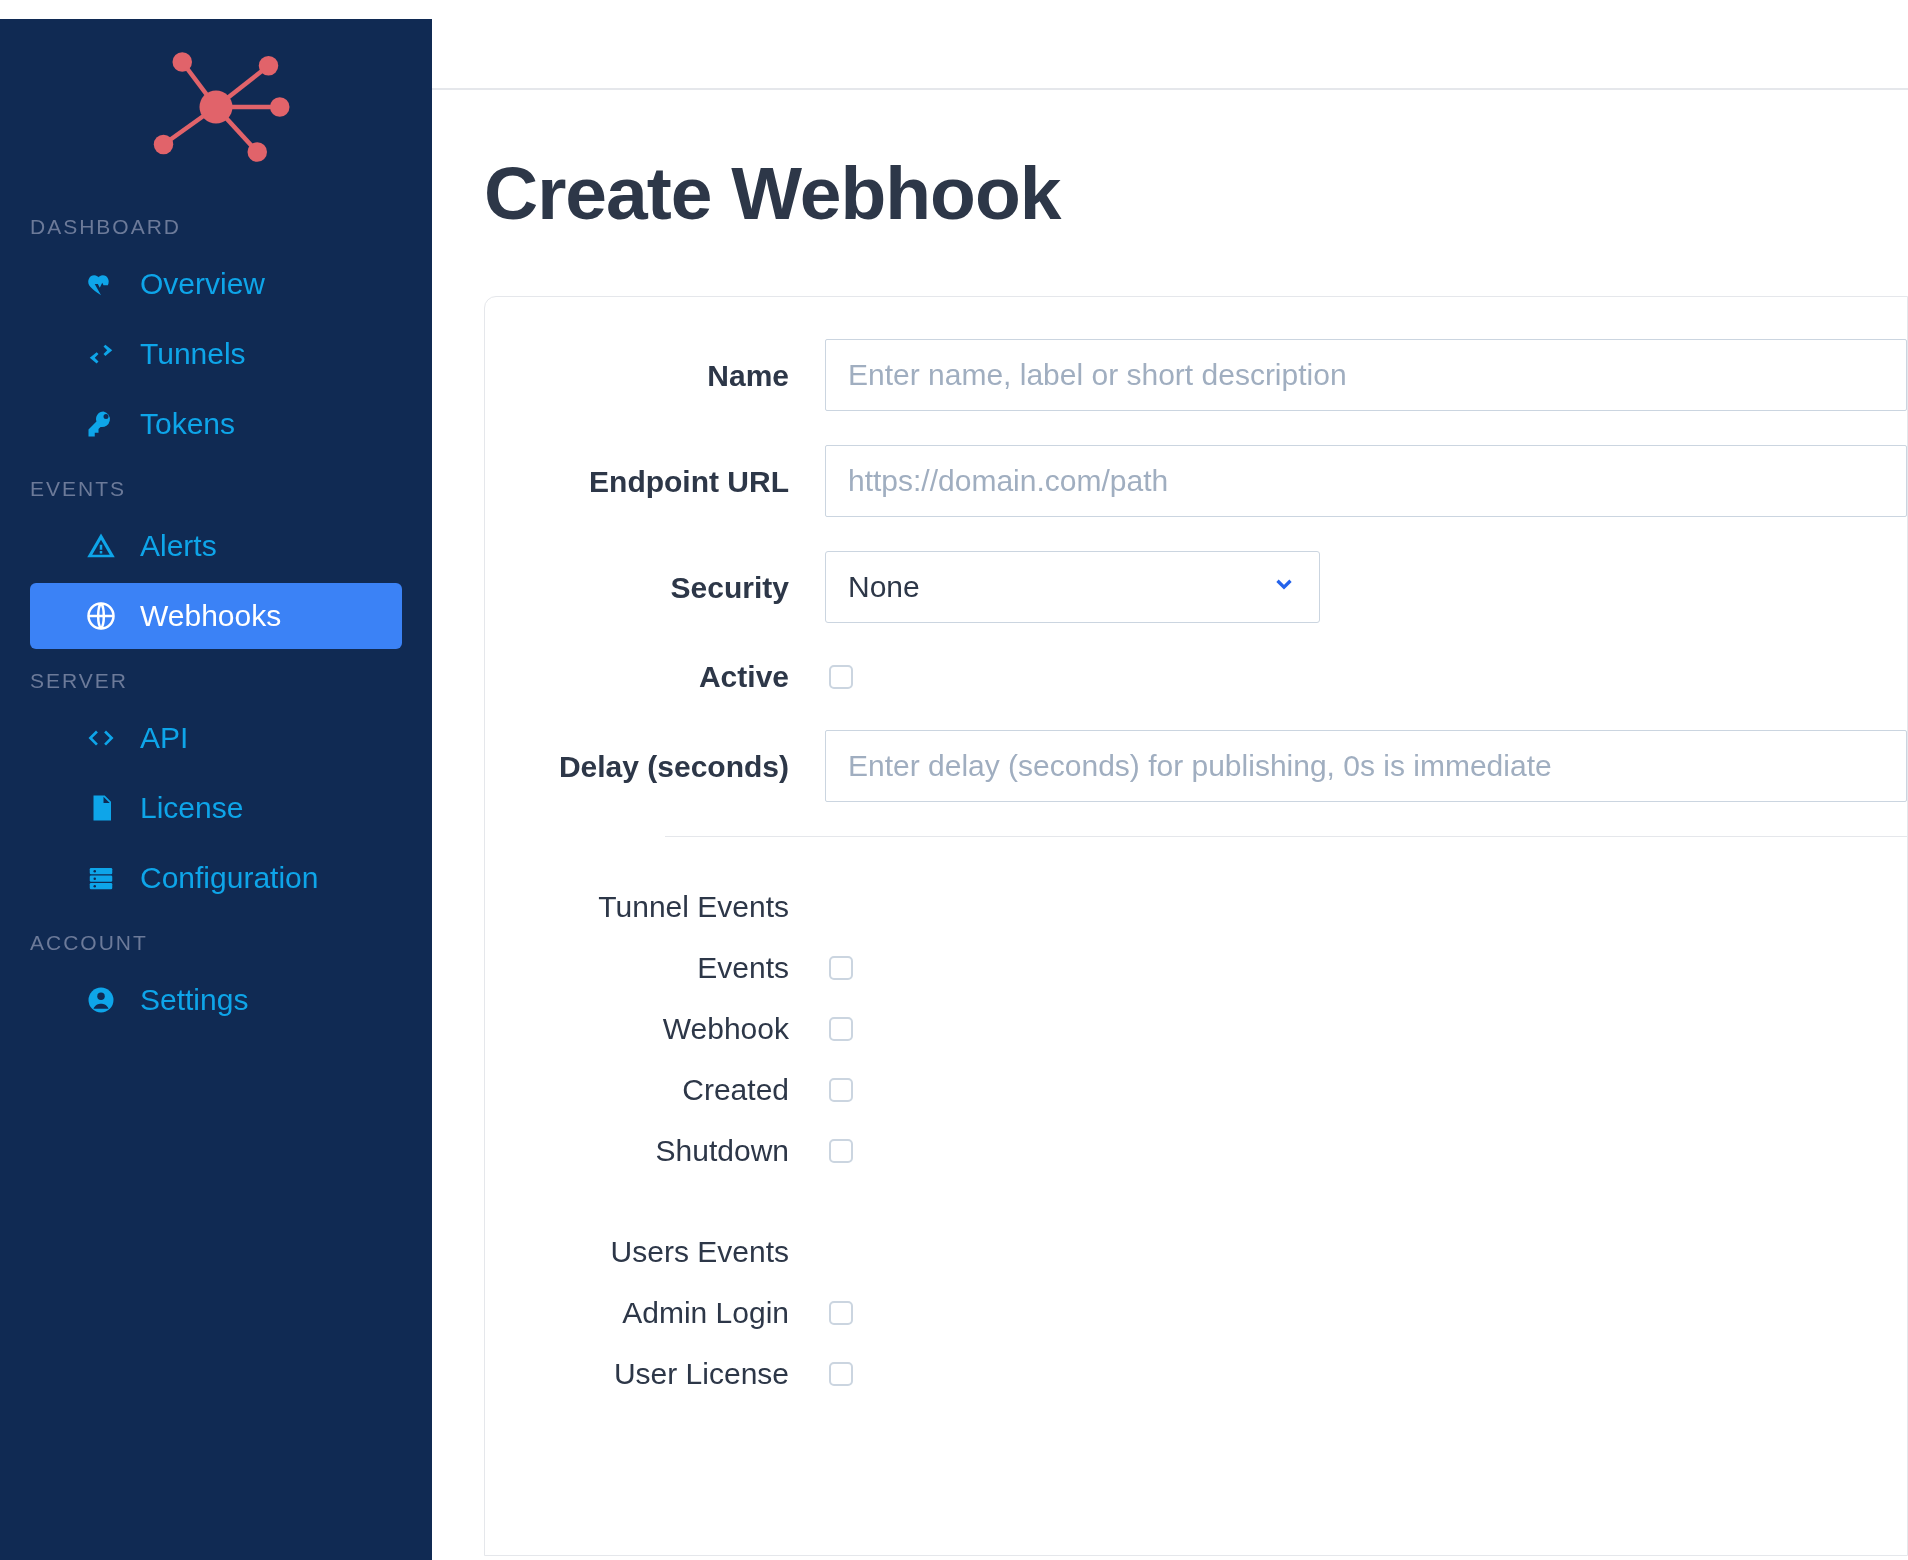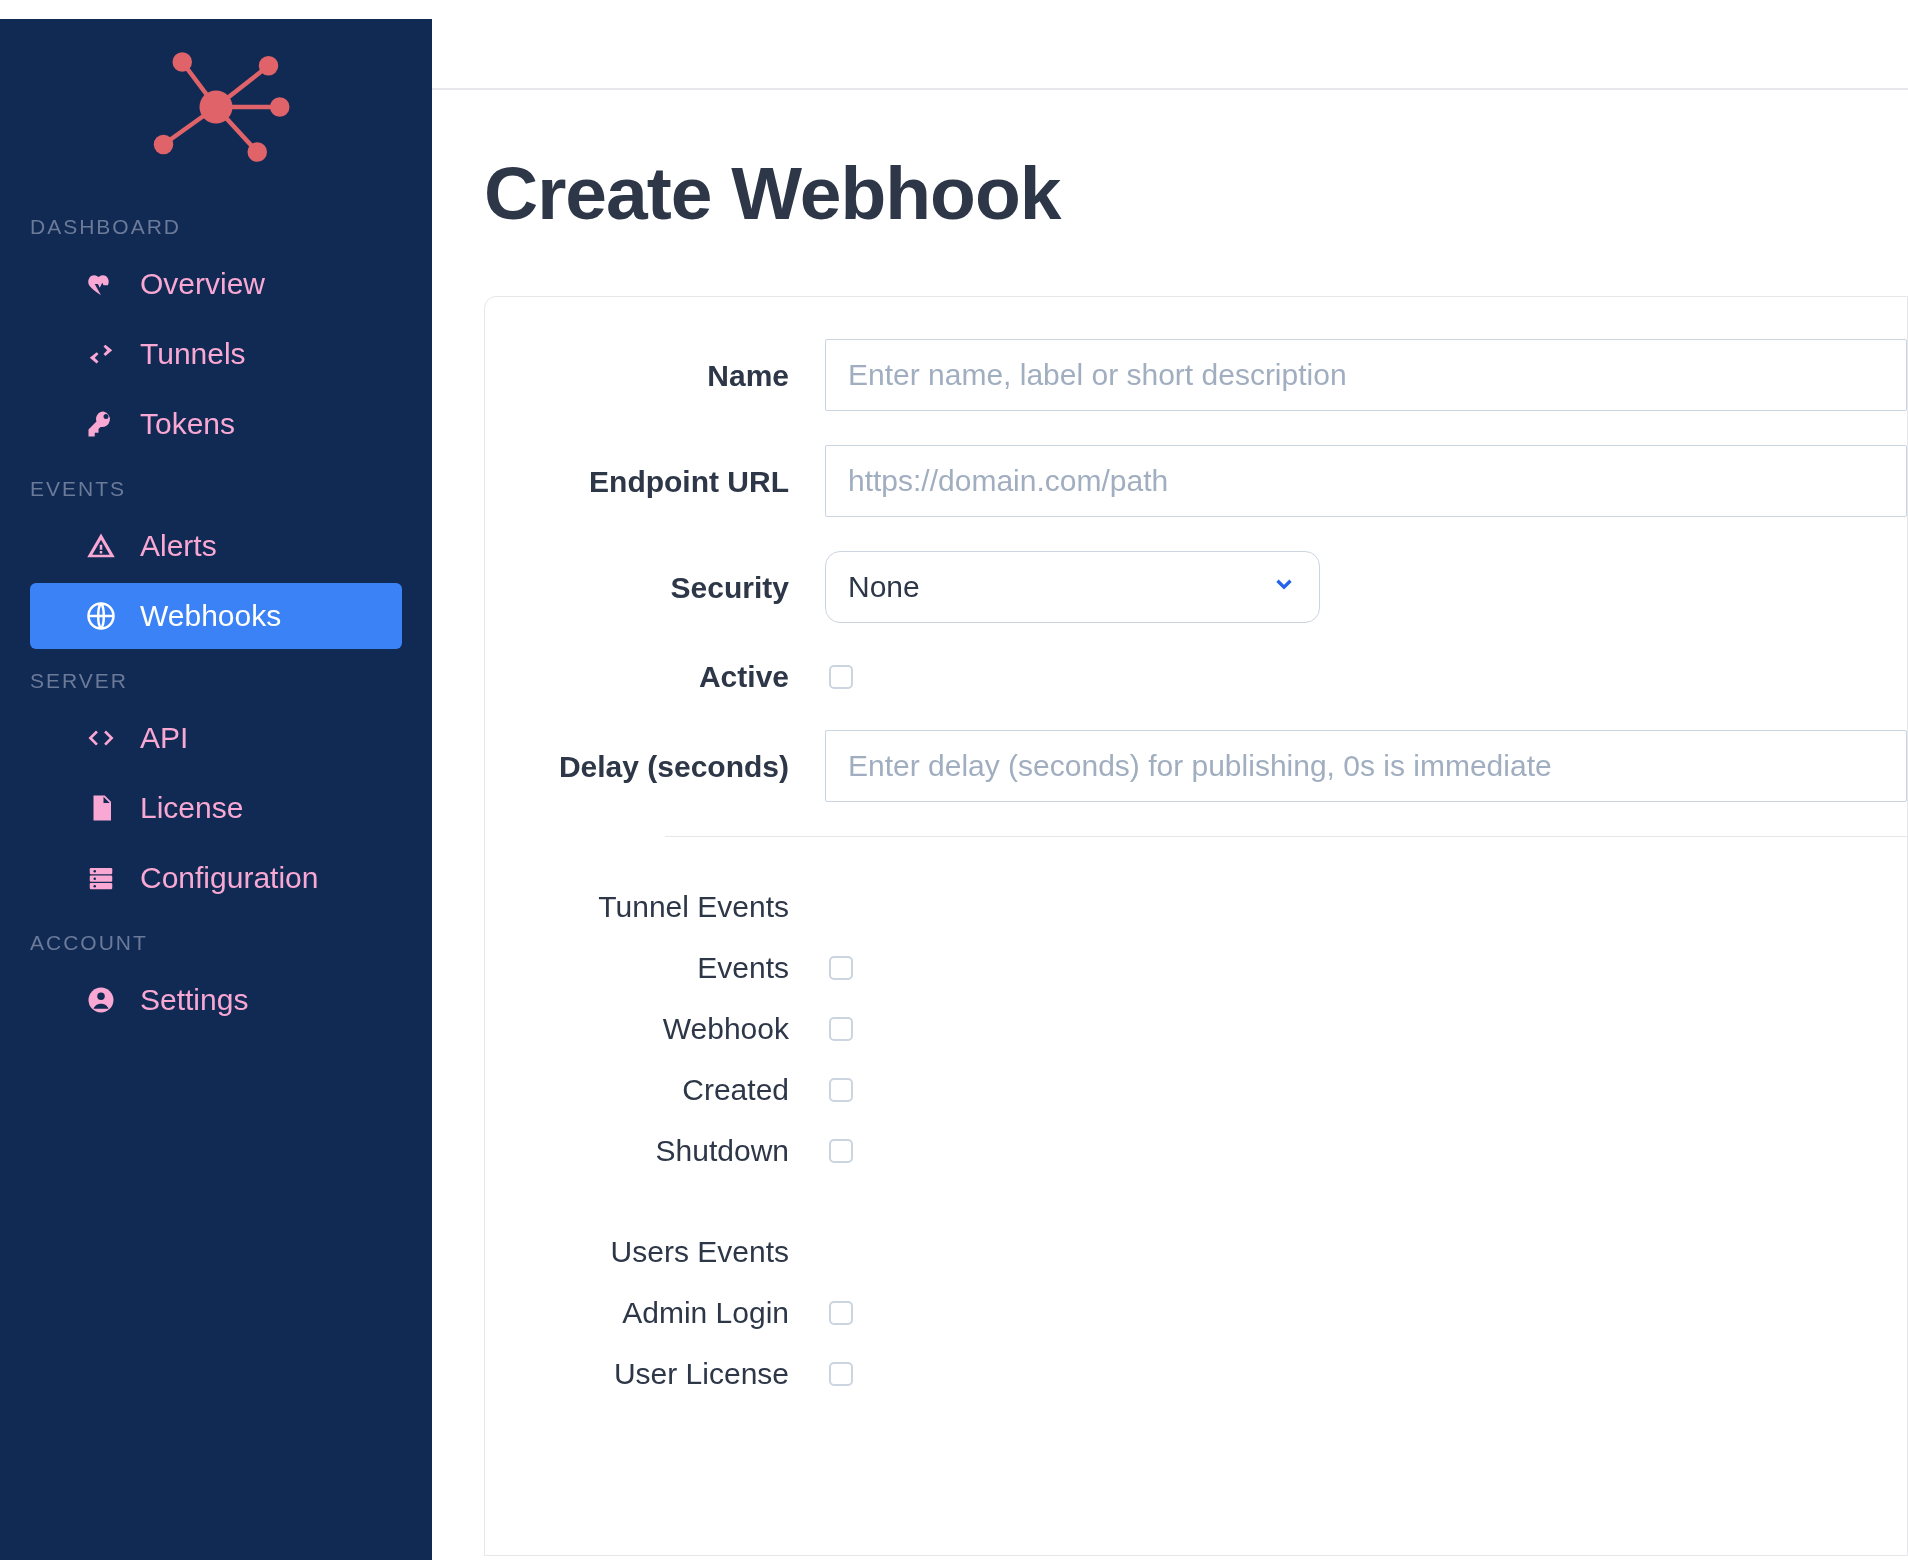--- a/index.html
+++ b/index.html
@@ -39,21 +39,21 @@
     font-size: 21px;
     letter-spacing: 2px;
     color: #6c7a99;
     padding: 18px 30px 10px 30px;
     font-weight: 500;
   }
   .sidebar-item {
     display: flex;
     align-items: center;
     padding: 16px 30px 16px 54px;
-    color: #f9a8d4;
+    color: #0ea5e9;
     font-size: 30px;
     cursor: pointer;
     margin: 2px 30px;
     border-radius: 6px;
   }
   .sidebar-item.active {
     background: #3b82f6;
     color: #ffffff;
   }
   .sidebar-item .icon {
@@ -138,21 +138,21 @@
     padding: 0 22px;
     font-size: 30px;
     color: #2d3748;
     outline: none;
   }
   .text-input::placeholder { color: #a0aec0; }
   .select {
     width: 495px;
     height: 72px;
     border: 1px solid #cbd5e0;
-    border-radius: 15px;
+    border-radius: 3px;
     padding: 0 22px;
     font-size: 30px;
     color: #2d3748;
     background: #fff;
     display: flex;
     align-items: center;
     justify-content: space-between;
     cursor: pointer;
   }
   .select .chev {

